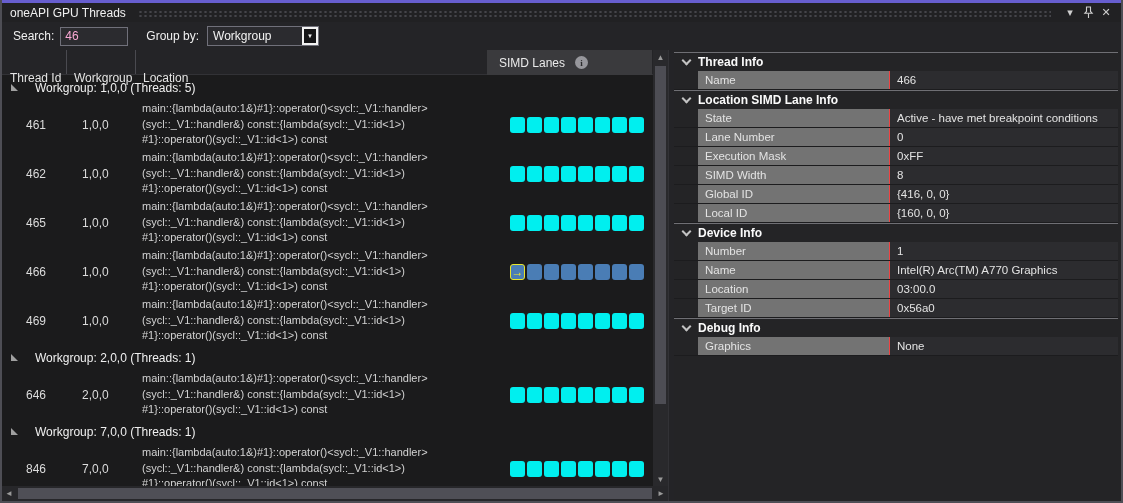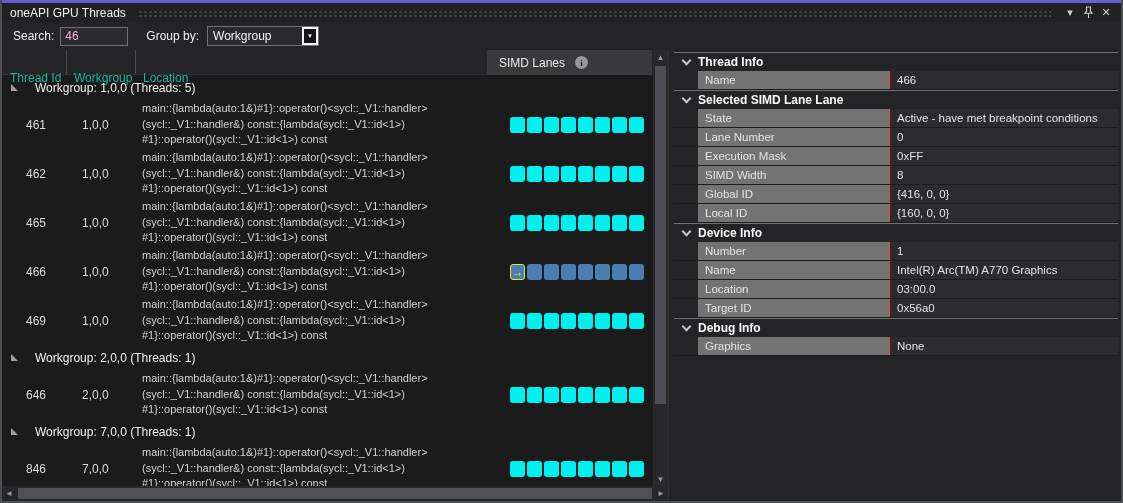--- a/index.html
+++ b/index.html
@@ -22,21 +22,21 @@
   .groupby-label{margin-left:18px;}
   .combo{width:112px;height:20px;margin-left:8px;background:#2b2b2f;border:1px solid #70707a;
     display:flex;align-items:center;}
   .combo-value{flex:1;font-size:12px;color:#f2f2f2;padding-left:5px;white-space:nowrap;overflow:hidden;}
   .combo-btn{width:16px;height:18px;border:2px solid #f2f2f2;background:#151517;display:flex;
     align-items:center;justify-content:center;font-size:6px;color:#f2f2f2;}
   .main{display:flex;height:451px;}
   .left{width:666px;position:relative;background:#1b1b1c;}
   .colheaders{height:25px;background:#242427;display:flex;align-items:center;position:relative;
     border-bottom:1px solid #323236;}
-  .col-h{font-size:12px;color:#14b8a6;display:flex;align-items:center;height:100%;margin-top:32px;}
+  .col-h{font-size:12px;color:#e5e5e5;display:flex;align-items:center;height:100%;margin-top:32px;}
   .col-sep{width:1px;height:100%;background:#4a4a50;}
   .ch-id{width:64px;padding-left:8px;}
   .ch-wg{width:68px;padding-left:7px;}
   .ch-loc{width:351px;padding-left:7px;}
   .ch-simd{position:absolute;left:485px;top:0;width:165px;height:25px;background:#3a3a3d;
     display:flex;align-items:center;padding-left:12px;font-size:12px;color:#eaeaea;}
   .info-icon{width:13px;height:13px;border-radius:50%;background:#97979c;color:#2b2b2d;
     font-size:9px;font-weight:bold;display:flex;align-items:center;justify-content:center;
     margin-left:10px;font-family:"Liberation Serif",serif;}
   .rows{height:411px;overflow:hidden;position:relative;}
@@ -294,21 +294,21 @@
         </div>
         <div class="prop-row">
           <div class="prop-gutter"></div>
           <div class="prop-label">Name</div>
           <div class="prop-value">466</div>
         </div>
         <div class="section-row">
           <div class="prop-gutter">
             <div class="chev"></div>
           </div>
-          <div class="section-title">Selected SIMD Lane Lane</div>
+          <div class="section-title">Location SIMD Lane Info</div>
         </div>
         <div class="prop-row">
           <div class="prop-gutter"></div>
           <div class="prop-label">State</div>
           <div class="prop-value">Active - have met breakpoint conditions</div>
         </div>
         <div class="prop-row">
           <div class="prop-gutter"></div>
           <div class="prop-label">Lane Number</div>
           <div class="prop-value">0</div>

